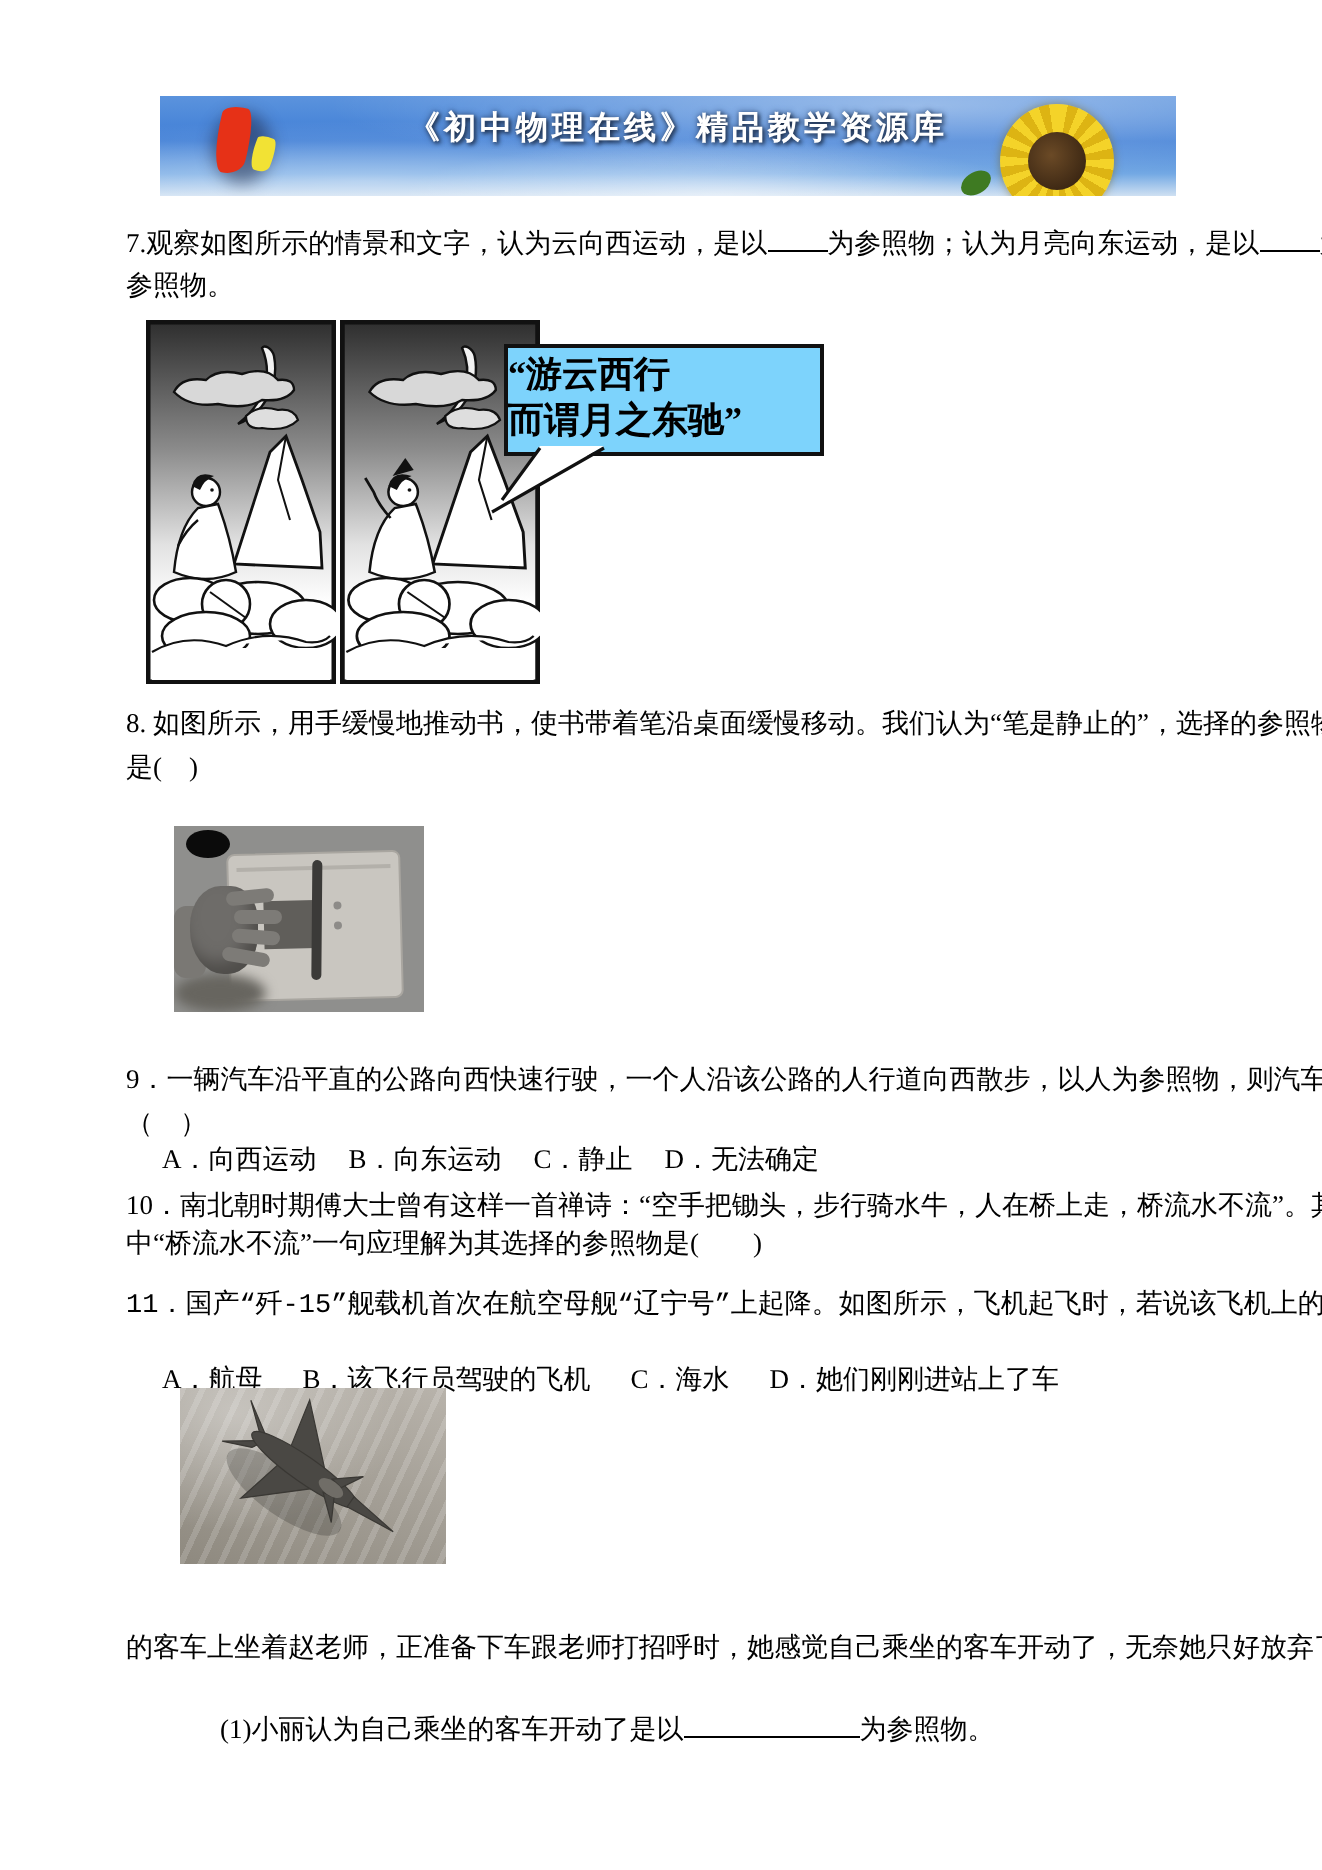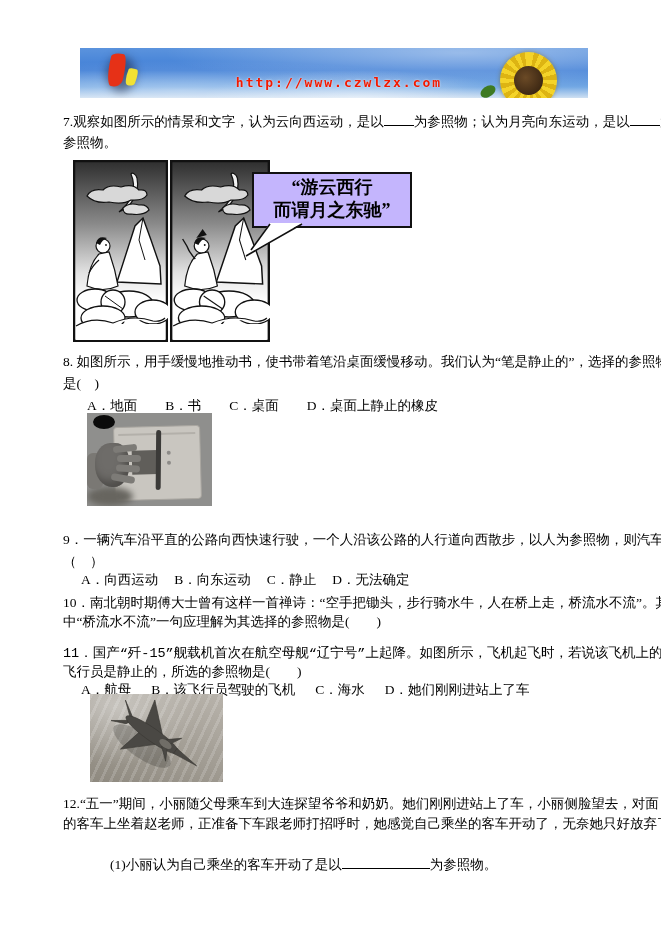--- a/index.html
+++ b/index.html
@@ -34,22 +34,22 @@
   
   .tl{position:absolute;font-size:13.5px;line-height:17px;white-space:nowrap;color:#000;}
   .opts{position:absolute;display:flex;flex-wrap:nowrap;font-size:13.5px;white-space:nowrap;}
   .g28{column-gap:28px;} .g16{column-gap:16px;} .g10{column-gap:10px;} .g20{column-gap:20px;}
   .blank-sm{display:inline-block;width:30px;height:13px;border-bottom:1px solid #000;}
   .blank-lg{display:inline-block;width:88px;height:13px;border-bottom:1px solid #000;}
   
   .panel{position:absolute;top:160px;}
   .panel1{left:73px;width:95px;height:182px;}
   .panel2{left:170px;width:100px;height:182px;}
-  .bubble{position:absolute;left:252px;top:172px;width:156px;height:50px;background:#c4b5fd;
-    border:2px solid #111;z-index:2;text-align:center;padding-top:2px;}
+  .bubble{position:absolute;left:252px;top:172px;width:156px;height:50px;background:#7dd3fc;
+    border:2px solid #111;z-index:2;padding-top:2px;}
   .bub-line{font-size:18px;line-height:23px;font-weight:600;font-family:"Liberation Serif",serif;}
   .tail{position:absolute;left:244px;top:223px;z-index:3;}
   
   .photo1{position:absolute;left:87px;top:413px;width:125px;height:93px;background:#8f8f8d;overflow:hidden;}
   .ph1-blob{position:absolute;left:6px;top:2px;width:22px;height:14px;background:#0b0b0b;border-radius:50%;}
   .ph1-book{position:absolute;left:27px;top:13px;width:85px;height:72px;background:#c9c6c0;
     border:1px solid #a9a6a0;border-radius:4px;transform:rotate(-1.5deg);}
   .ph1-bookline{position:absolute;left:4px;top:6px;right:4px;height:2px;background:#b3b0aa;}
   .ph1-label{position:absolute;left:17px;top:23px;width:26px;height:24px;background:#605e5a;}
   .ph1-pen{position:absolute;left:41px;top:3px;width:5px;height:60px;background:#3b3a38;
@@ -70,21 +70,21 @@
 </style>
 </head>
 <body>
 
 <div class="page">
 
   <div class="banner">
     <div class="logo-shadow"></div>
     <div class="logo-red"></div>
     <div class="logo-yellow"></div>
-    <div class="banner-url">http://www.czwlzx.com</div>
+    <div class="banner-title">《初中物理在线》精品教学资源库</div>
     <div class="leaf"></div>
     <div class="sunflower">
       <div class="sf-center"></div>
     </div>
   </div>
 
   <div class="tl" style="left:63px;top:112px;">
     <span>7.观察如图所示的情景和文字，认为云向西运动，是以</span><span class="blank-sm"></span><span>为参照物；认为月亮向东运动，是以</span><span class="blank-sm"></span><span>为</span>
   </div>
   <div class="tl" style="left:63px;top:134px;">参照物。</div>
@@ -156,26 +156,20 @@
     <div class="bub-line">“游云西行</div>
     <div class="bub-line">而谓月之东驰”</div>
   </div>
   <svg class="tail" width="62" height="37">
     <polygon points="58,0 26,0 2,33" fill="#ffffff" stroke="none"></polygon>
     <path d="M58 1 L2 33 M26 1 L7 27" stroke="#111" stroke-width="1.6" fill="none"></path>
   </svg>
 
   <div class="tl" style="left:63px;top:353px;">8. 如图所示，用手缓慢地推动书，使书带着笔沿桌面缓慢移动。我们认为“笔是静止的”，选择的参照物</div>
   <div class="tl" style="left:63px;top:375px;">是(　)</div>
-  <div class="opts g28" style="left:87px;top:397px;">
-    <span>A．地面</span>
-    <span>B．书</span>
-    <span>C．桌面</span>
-    <span>D．桌面上静止的橡皮</span>
-  </div>
 
   <div class="photo1">
     <div class="ph1-blob"></div>
     <div class="ph1-book">
       <div class="ph1-bookline"></div>
       <div class="ph1-label"></div>
       <div class="ph1-pen"></div>
       <div class="ph1-dot" style="left:52px;top:24px;"></div>
       <div class="ph1-dot" style="left:52px;top:34px;"></div>
     </div>
@@ -194,21 +188,20 @@
     <span>A．向西运动</span>
     <span>B．向东运动</span>
     <span>C．静止</span>
     <span>D．无法确定</span>
   </div>
 
   <div class="tl" style="left:63px;top:594px;">10．南北朝时期傅大士曾有这样一首禅诗：“空手把锄头，步行骑水牛，人在桥上走，桥流水不流”。其</div>
   <div class="tl" style="left:63px;top:613px;">中“桥流水不流”一句应理解为其选择的参照物是(　　)</div>
 
   <div class="tl" style="left:63px;top:645px;font-family:Liberation Mono, monospace;">11．国产“歼-15”舰载机首次在航空母舰“辽宁号”上起降。如图所示，飞机起飞时，若说该飞机上的</div>
-  <div class="tl" style="left:63px;top:663px;">飞行员是静止的，所选的参照物是(　　)</div>
   <div class="opts g20" style="left:81px;top:681px;">
     <span>A．航母</span>
     <span>B．该飞行员驾驶的飞机</span>
     <span>C．海水</span>
     <span>D．她们刚刚进站上了车</span>
   </div>
 
   <div class="photo2">
     <svg width="133" height="88" viewBox="0 0 133 88">
       <ellipse cx="52" cy="52" rx="34" ry="12" fill="rgba(40,38,34,.25)" transform="rotate(35 52 52)"></ellipse>
@@ -219,19 +212,18 @@
         <polygon points="-30,6 -44,12 -26,-1"></polygon>
         <ellipse cx="-2" cy="0" rx="32" ry="6.5"></ellipse>
         <polygon points="26,-3 52,0 26,3"></polygon>
         <polygon points="12,-4 24,-14 18,-3"></polygon>
         <polygon points="12,4 24,14 18,3"></polygon>
         <ellipse cx="14" cy="0" rx="7" ry="3.6" fill="#706d67" stroke="none"></ellipse>
       </g>
     </svg>
   </div>
 
-  <div class="tl" style="left:63px;top:795px;">12.“五一”期间，小丽随父母乘车到大连探望爷爷和奶奶。她们刚刚进站上了车，小丽侧脸望去，对面</div>
   <div class="tl" style="left:63px;top:815px;">的客车上坐着赵老师，正准备下车跟老师打招呼时，她感觉自己乘坐的客车开动了，无奈她只好放弃了自</div>
   <div class="tl" style="left:63px;top:855px;margin-left:47px;">
     <span>(1)小丽认为自己乘坐的客车开动了是以</span><span class="blank-lg"></span><span>为参照物。</span>
   </div>
 
 </div>
 
 </body></html>

